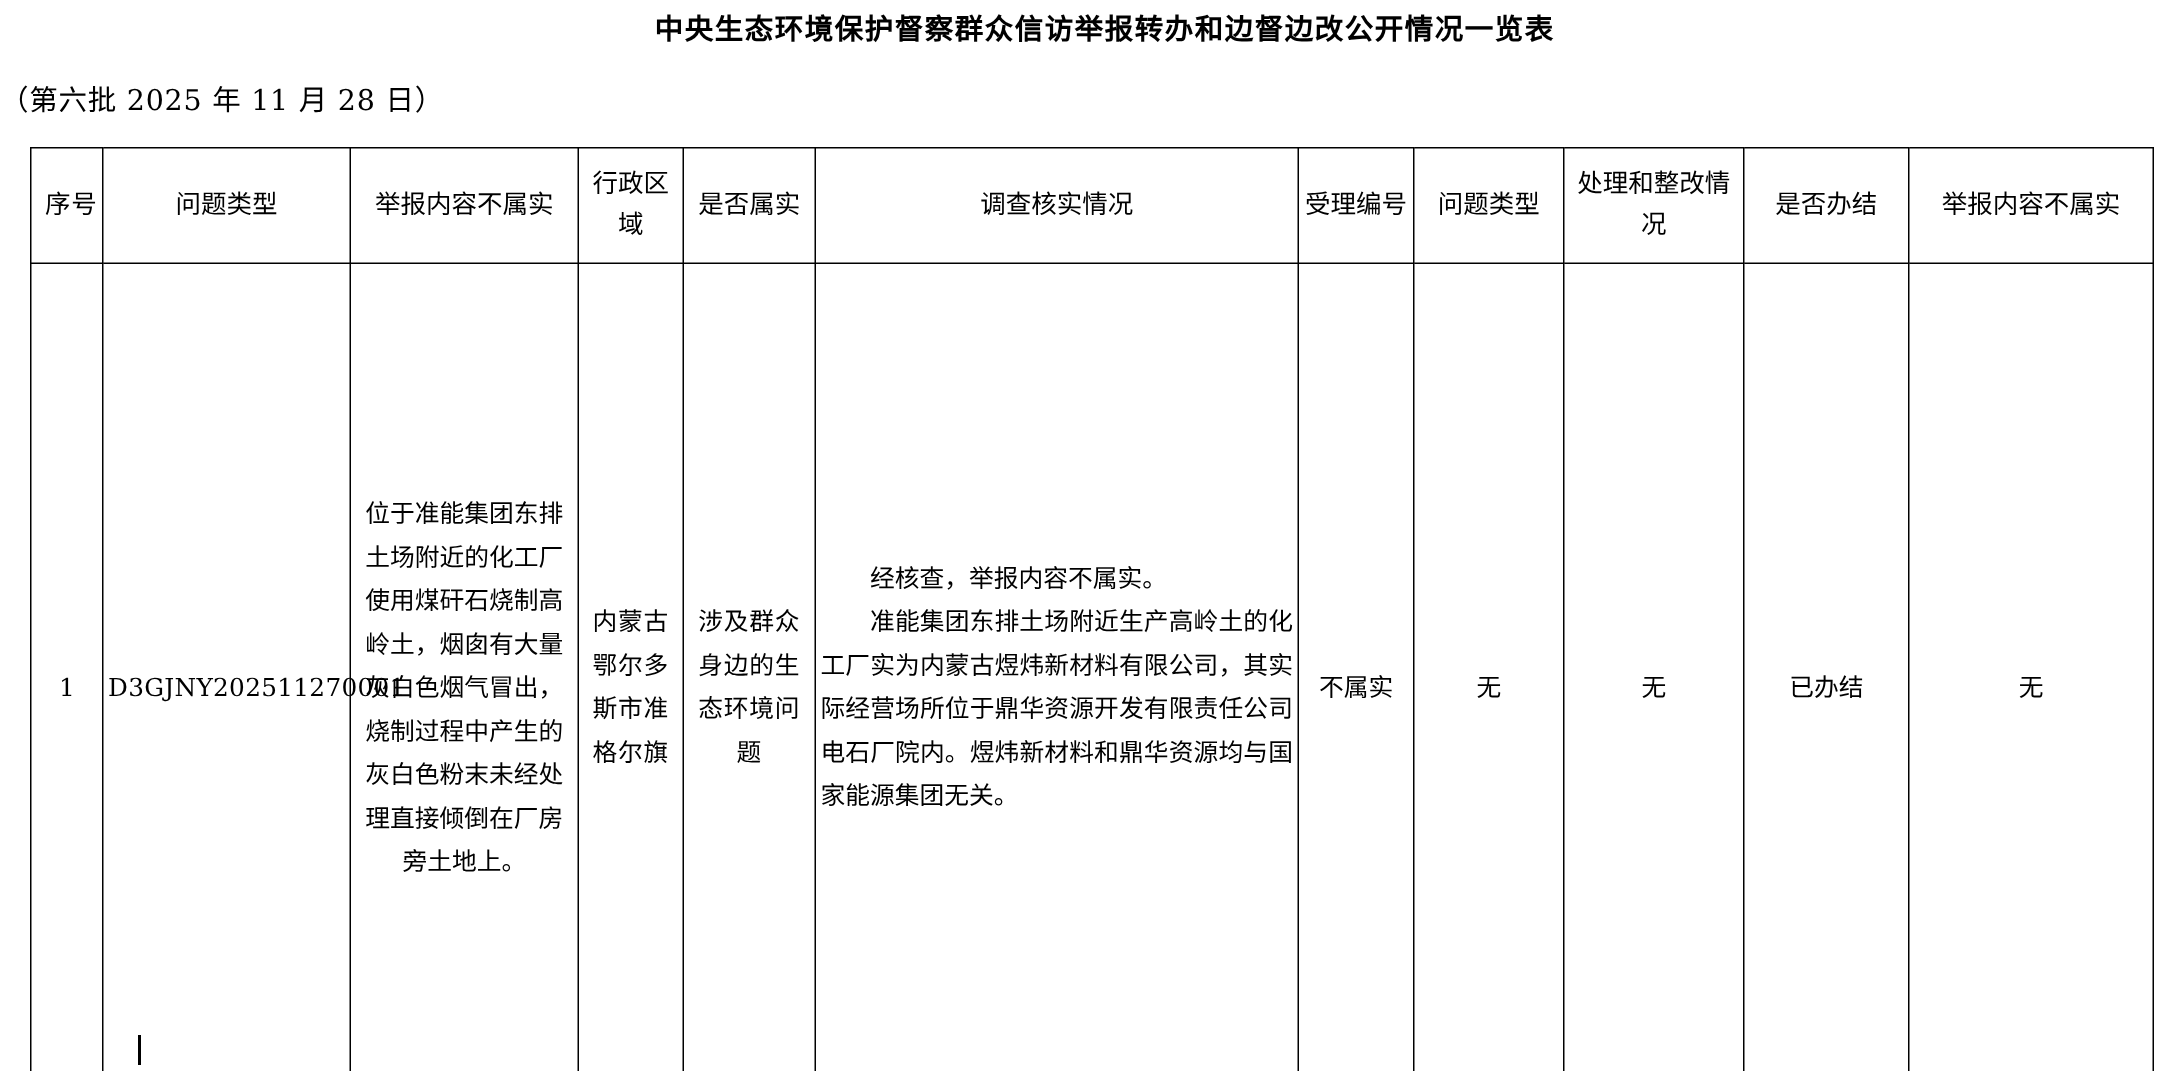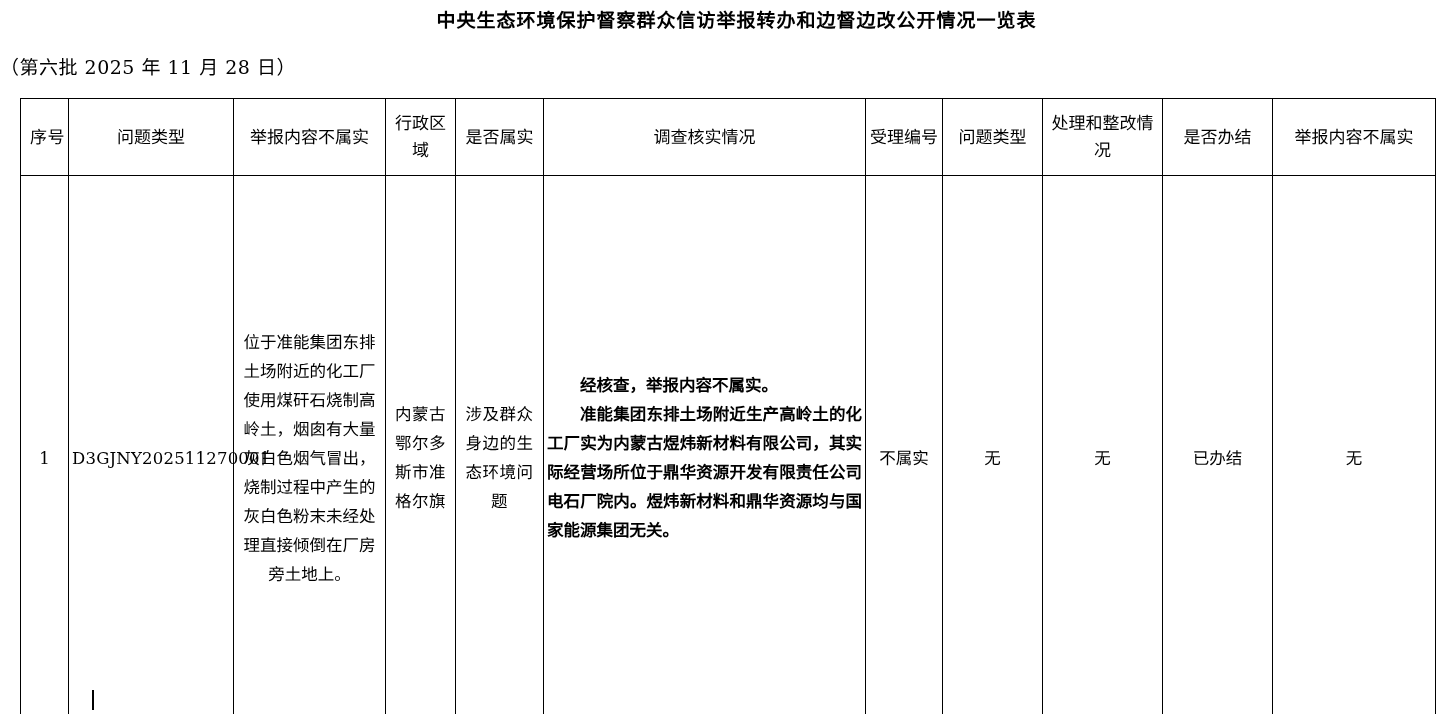--- a/index.html
+++ b/index.html
@@ -112,21 +112,20 @@
   .cell-investigation {
     text-align: left;
     line-height: 33px;
     font-size: 17px;
     padding: 0 14px;
   }
   .cell-investigation p {
     margin: 0;
     text-indent: 2em;
     text-align: justify;
-    font-weight: bold;
   }
   .cell-center {
     font-size: 17px;
   }
   .caret {
     position: absolute;
     left: 92px;
     bottom: 4px;
     width: 2px;
     height: 20px;

